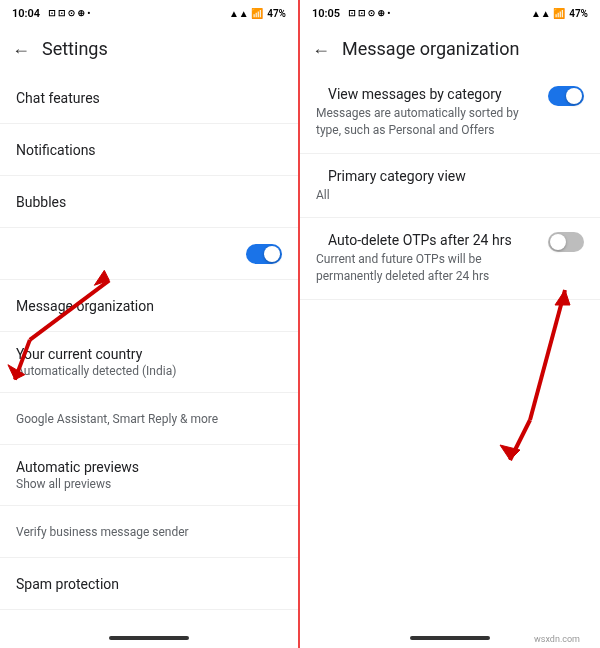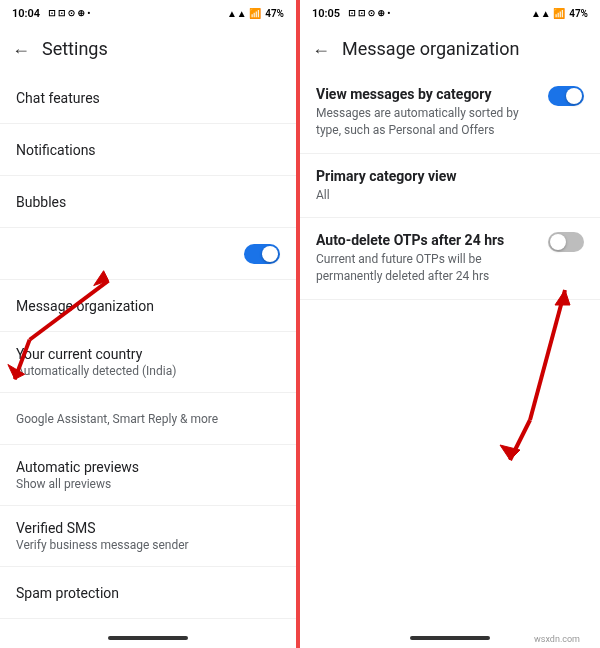--- a/index.html
+++ b/index.html
@@ -16,21 +16,21 @@
       width: 300px;
       height: 648px;
       background: #fff;
       display: flex;
       flex-direction: column;
       overflow: hidden;
       position: relative;
     }
 
     .screen-left {
-      border-right: 4px solid #ef4444;
+      border-right: 2px solid #ef4444;
     }
 
     
     .status-bar {
       display: flex;
       justify-content: space-between;
       align-items: center;
       padding: 6px 12px 4px;
       background: #fff;
       font-size: 11px;
@@ -188,21 +188,22 @@
       flex: 1;
       display: flex;
       flex-direction: column;
       gap: 3px;
       padding-right: 8px;
     }
 
     .msg-org-title {
       font-size: 14px;
       color: #202124;
-      font-weight: 700;
+      font-weight: 400;
+      margin-left: 12px;
     }
 
     .msg-org-subtitle {
       font-size: 12px;
       color: #5f6368;
       line-height: 1.4;
     }
 
     
     .annotation-container {
@@ -303,21 +304,20 @@
 
     <div class="settings-item">
       <div class="settings-item-content">
         <span class="settings-item-title">Automatic previews</span>
         <span class="settings-item-subtitle">Show all previews</span>
       </div>
     </div>
 
     <div class="settings-item">
       <div class="settings-item-content">
-        <span class="settings-item-title">Verified SMS</span>
         <span class="settings-item-subtitle">Verify business message sender</span>
       </div>
     </div>
 
     <div class="settings-item">
       <div class="settings-item-content">
         <span class="settings-item-title">Spam protection</span>
       </div>
     </div>
 

